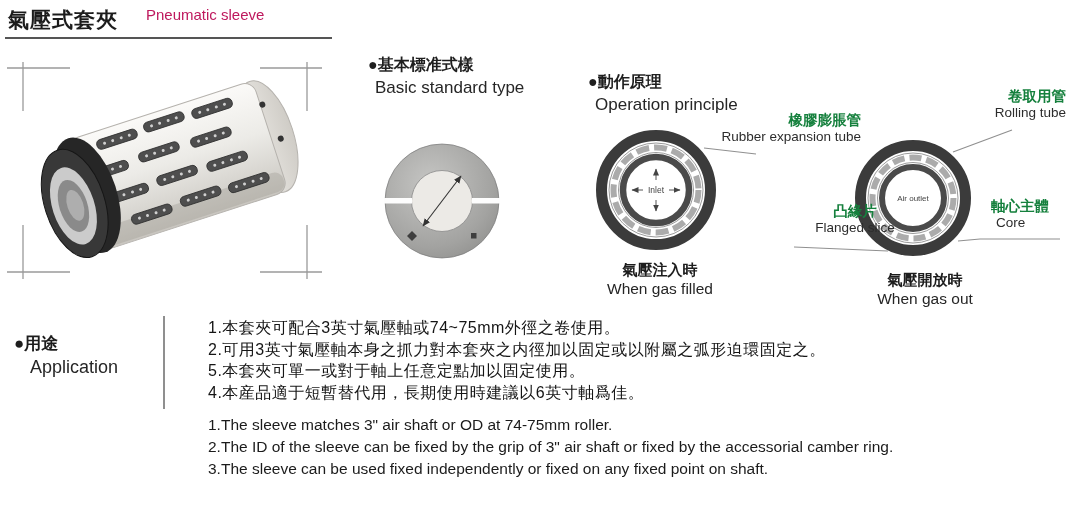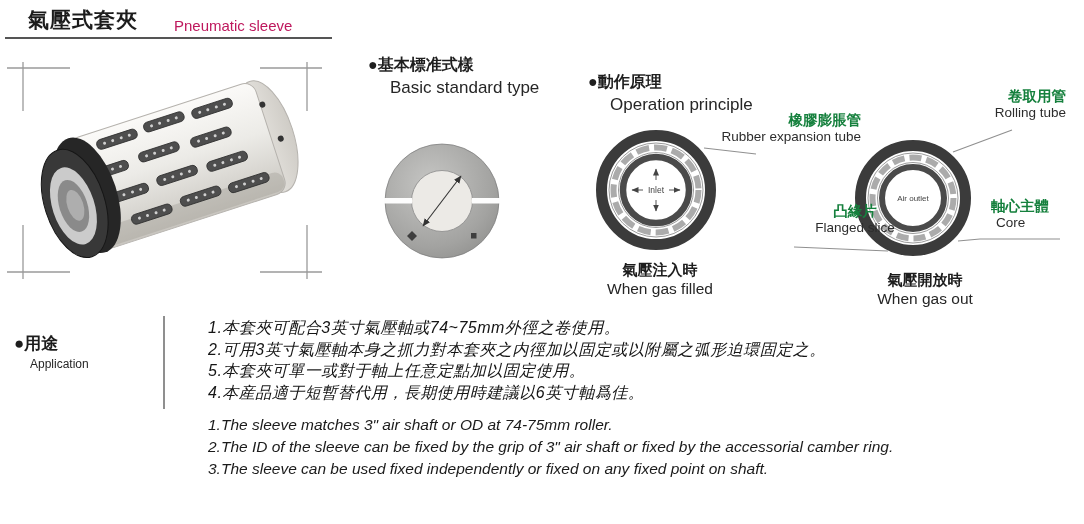--- a/index.html
+++ b/index.html
@@ -1,47 +1,47 @@
 <!DOCTYPE html>
 <html><head>
 <meta charset="utf-8">
 <style>
   html,body{margin:0;padding:0;background:#ffffff;}
   body{font-family:"Liberation Sans", sans-serif;color:#2a2a2a;}
   .page{position:relative;width:1084px;height:524px;background:#fff;overflow:hidden;}
   .abs{position:absolute;}
 
   
-  .title-row{left:8px;top:6px;display:flex;align-items:flex-end;gap:36px;margin-left:20px;}
+  .title-row{left:8px;top:6px;display:flex;align-items:flex-start;gap:28px;}
   .title-zh{font-size:21px;font-weight:700;letter-spacing:1px;color:#1c1c1c;}
   .title-en{font-size:15px;color:#be185d;}
   .title-rule{left:5px;top:37px;width:327px;height:2px;background:#555;}
 
   
   .sec-head .zh{font-size:16px;font-weight:600;color:#1f1f1f;}
-  .sec-head .en{font-size:17px;margin-left:22px;margin-top:2px;color:#262626;}
+  .sec-head .en{font-size:17px;margin-left:7px;margin-top:2px;color:#262626;}
 
   
   .dlabel .zh{font-size:14.5px;font-weight:600;color:#15803d;line-height:17px;}
   .dlabel .en{font-size:13.5px;color:#2c2c2c;line-height:16px;}
 
   .caption{text-align:center;}
   .caption .zh{font-size:15px;font-weight:600;color:#1d1d1d;line-height:18px;}
   .caption .en{font-size:15.5px;color:#262626;line-height:19px;}
 
   
   .app-head .zh{font-size:17px;font-weight:600;color:#1d1d1d;}
-  .app-head .en{font-size:12px;margin-left:16px;margin-top:2px;color:#262626;}
+  .app-head .en{font-size:18px;margin-left:16px;margin-top:2px;color:#262626;}
 
   .vrule{left:163px;top:316px;width:2px;height:93px;background:#8f8f8f;}
 
   .zh-notes{left:208px;top:317px;width:860px;font-size:16px;line-height:21.5px;
             letter-spacing:0.5px;font-weight:500;color:#151515;}
   .en-notes{left:208px;top:414px;width:860px;font-size:15.5px;line-height:22px;color:#1b1b1b;}
-  .zh-notes div,.en-notes div{white-space:nowrap;font-style:italic;}
+  .zh-notes div,.en-notes div{white-space:nowrap;}
 
   svg text{font-family:"Liberation Sans", sans-serif;}
 </style>
 </head>
 <body>
 
 <div class="page">
 
   <div class="abs title-row">
     <span class="title-zh">氣壓式套夾</span>

